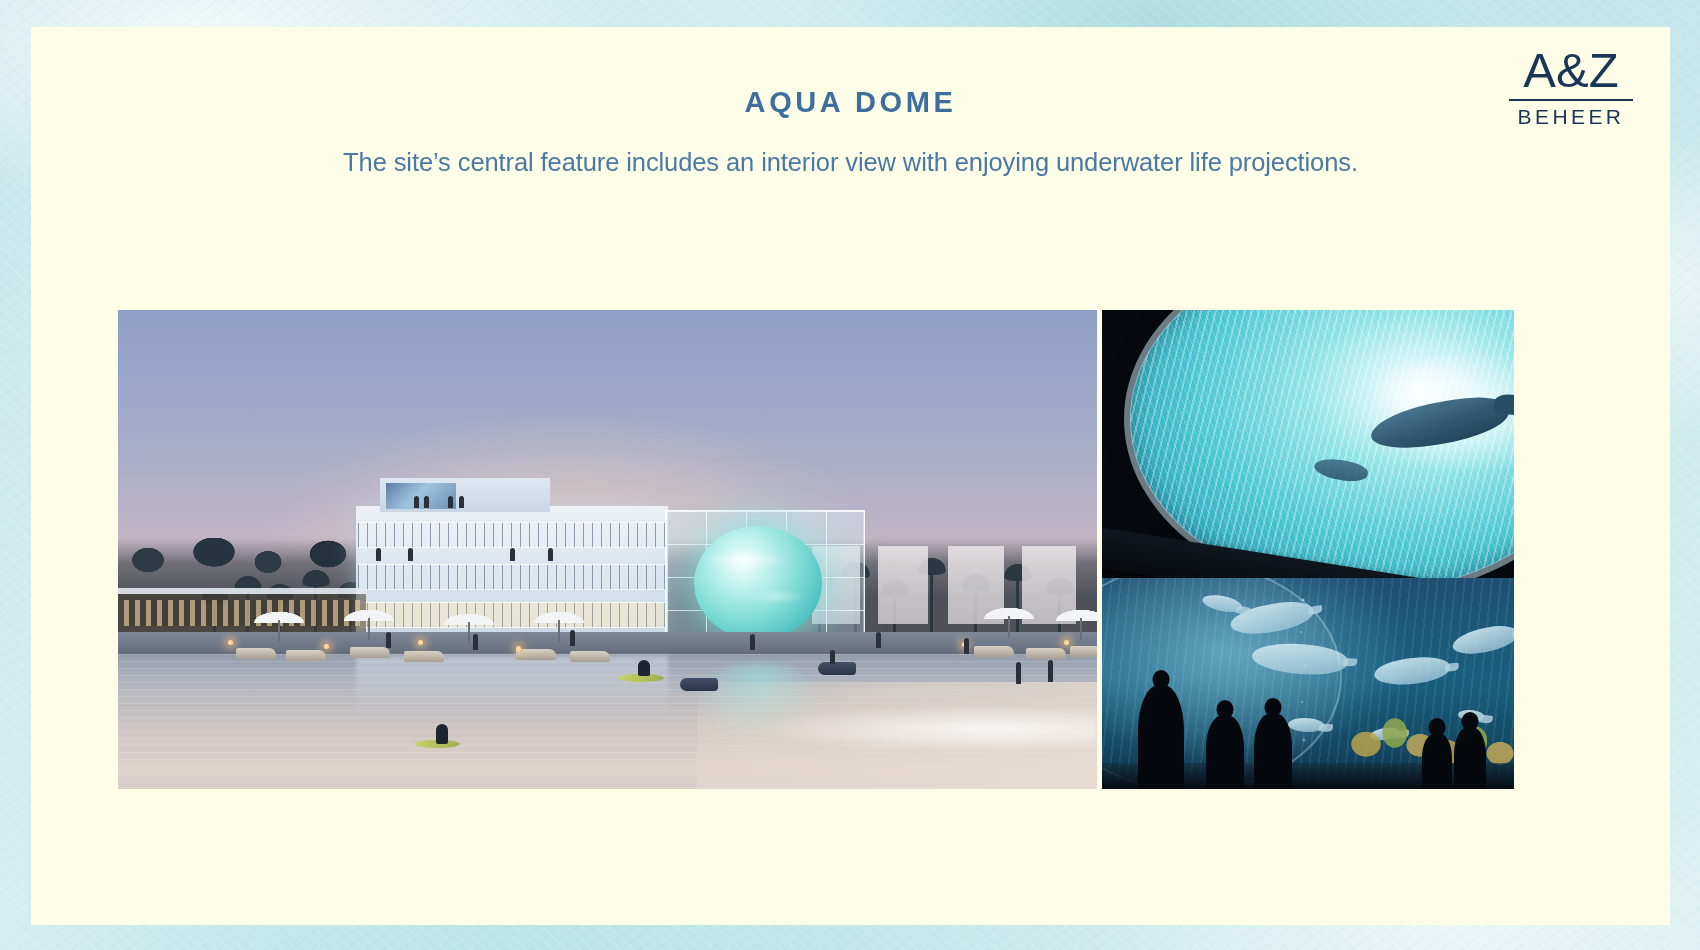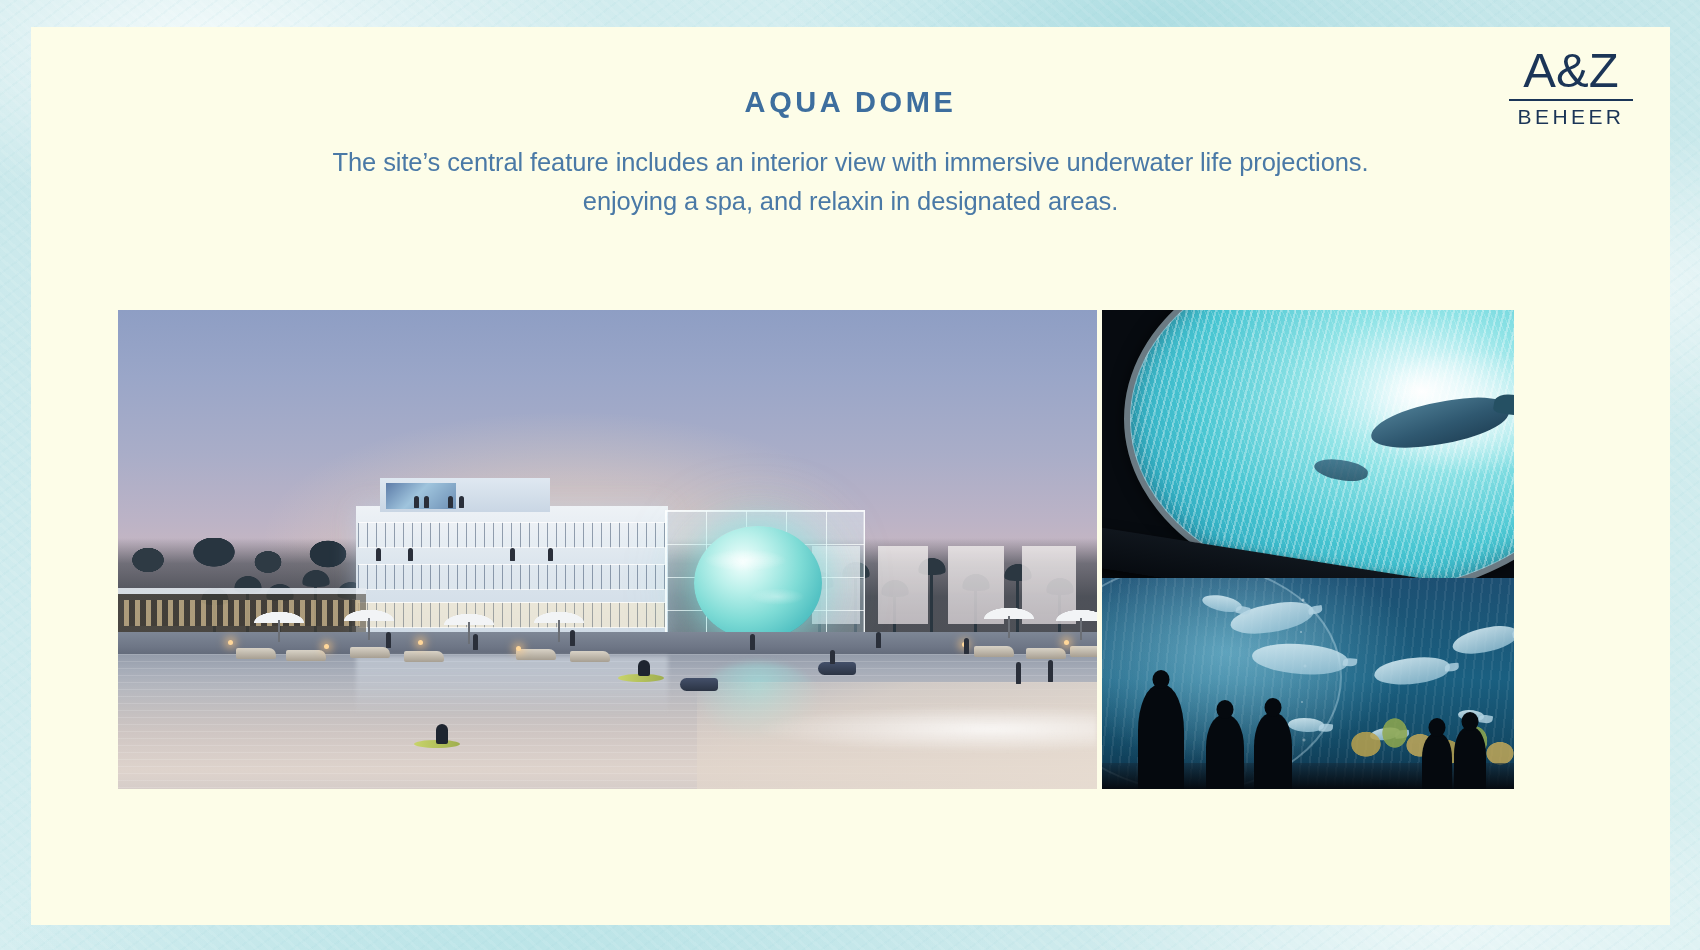--- a/index.html
+++ b/index.html
@@ -412,22 +412,21 @@
 
   <div class="logo">
     <div class="logo-mark">A&amp;Z</div>
     <div class="logo-rule"></div>
     <div class="logo-sub">BEHEER</div>
   </div>
 
   <div class="title">AQUA DOME</div>
 
   <div class="body-copy">
-    <span class="line">The site’s central feature includes an interior view with immersive underwater life projections.</span>
-    <span class="line">enjoying a spa, and relaxin in designated areas.</span>
+    <span class="line">The site’s central feature includes an interior view with enjoying underwater life projections.</span>
   </div>
 
   <div class="images">
 
     <div class="photo photo-left">
       <div class="sky"></div>
       <div class="sun-glow"></div>
       <div class="treeline"></div>
 
       <div class="palms">

